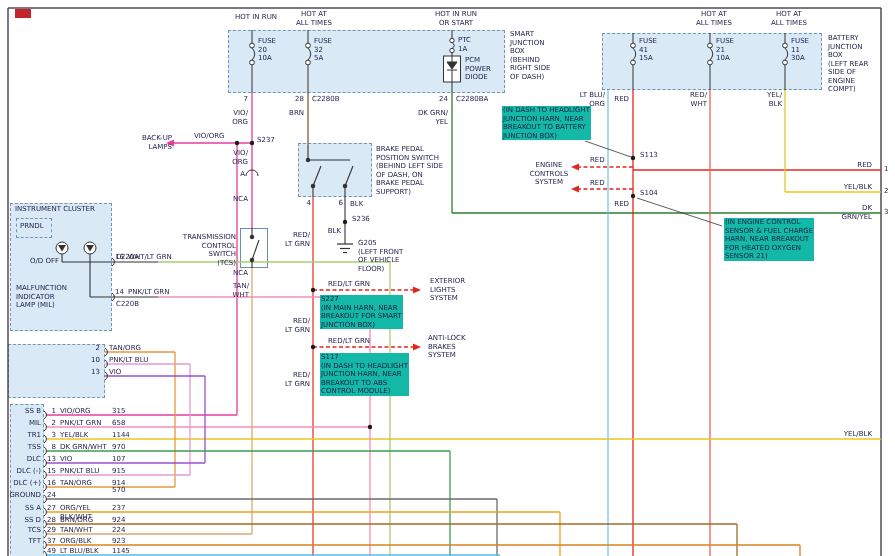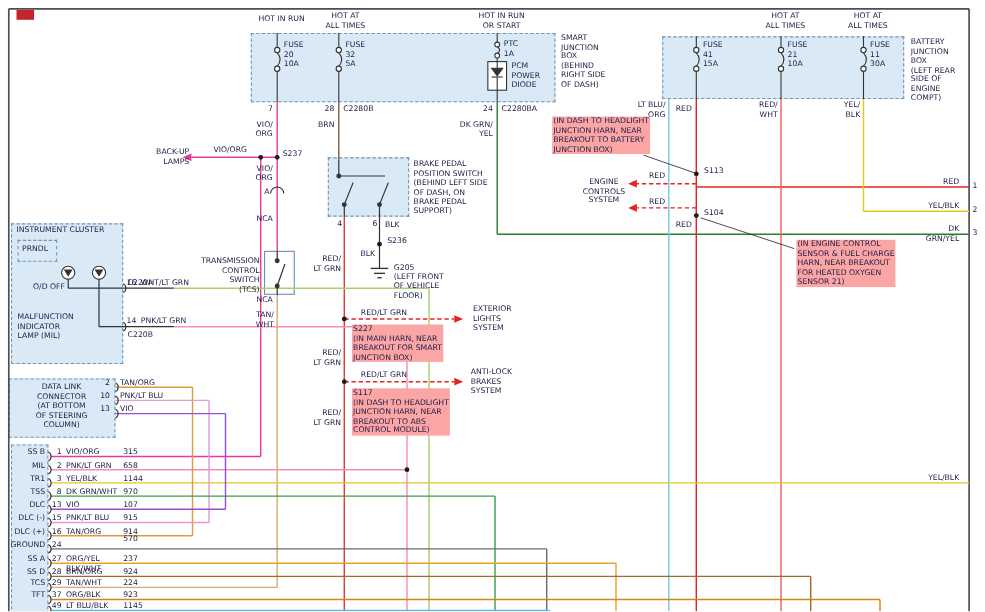--- a/index.html
+++ b/index.html
@@ -2,21 +2,21 @@
 <html><head>
 <meta charset="utf-8">
 <style>
   *{margin:0;padding:0;box-sizing:border-box}
   body{background:#fff}
   #stage{position:relative;width:895px;height:556px;background:#fff;overflow:hidden;
          font-family:"DejaVu Sans",sans-serif}
   .t{position:absolute;font-size:7px;line-height:8.5px;color:#1c1c48;white-space:pre-line;z-index:3}
   .tc{transform:translateX(-50%);text-align:center}
   .tr{transform:translateX(-100%);text-align:right}
-  .bg{background:#fca5a5;padding:0 1px}
+  .bg{background:#14b8a6;padding:0 1px}
   .box{position:absolute;border:1px dashed #7395b5;background:#d9eaf6;z-index:1}
   .boxw{position:absolute;border:1px solid #6a8fb5;background:#fff;z-index:1}
   svg#wires{position:absolute;left:0;top:0;z-index:2}
 </style>
 </head>
 <body>
 
 <div id="stage">
 
   <div class="box" style="left:228px;top:30px;width:277px;height:63px"></div>
@@ -397,25 +397,20 @@
 SENSOR 21)</div>
 
   <div class="t tr" style="left:872px;top:161px">RED</div>
   <div class="t" style="left:884px;top:165px">1</div>
   <div class="t tr" style="left:872px;top:183px">YEL/BLK</div>
   <div class="t" style="left:884px;top:187px">2</div>
   <div class="t tr" style="left:872px;top:204px">DK GRN/YEL</div>
   <div class="t" style="left:884px;top:208px">3</div>
   <div class="t tr" style="left:872px;top:430px">YEL/BLK</div>
 
-  <div class="t tc" style="left:56px;top:348px">DATA LINK
-CONNECTOR
-(AT BOTTOM
-OF STEERING
-COLUMN)</div>
   <div class="t tr" style="left:100px;top:344px">2</div>
   <div class="t" style="left:109px;top:344px">TAN/ORG</div>
   <div class="t tr" style="left:100px;top:356px">10</div>
   <div class="t" style="left:109px;top:356px">PNK/LT BLU</div>
   <div class="t tr" style="left:100px;top:368px">13</div>
   <div class="t" style="left:109px;top:368px">VIO</div>
 
   <div class="t tr" style="left:41px;top:407px">SS B</div>
   <div class="t tr" style="left:56px;top:407px">1</div>
   <div class="t" style="left:60px;top:407px">VIO/ORG</div>

